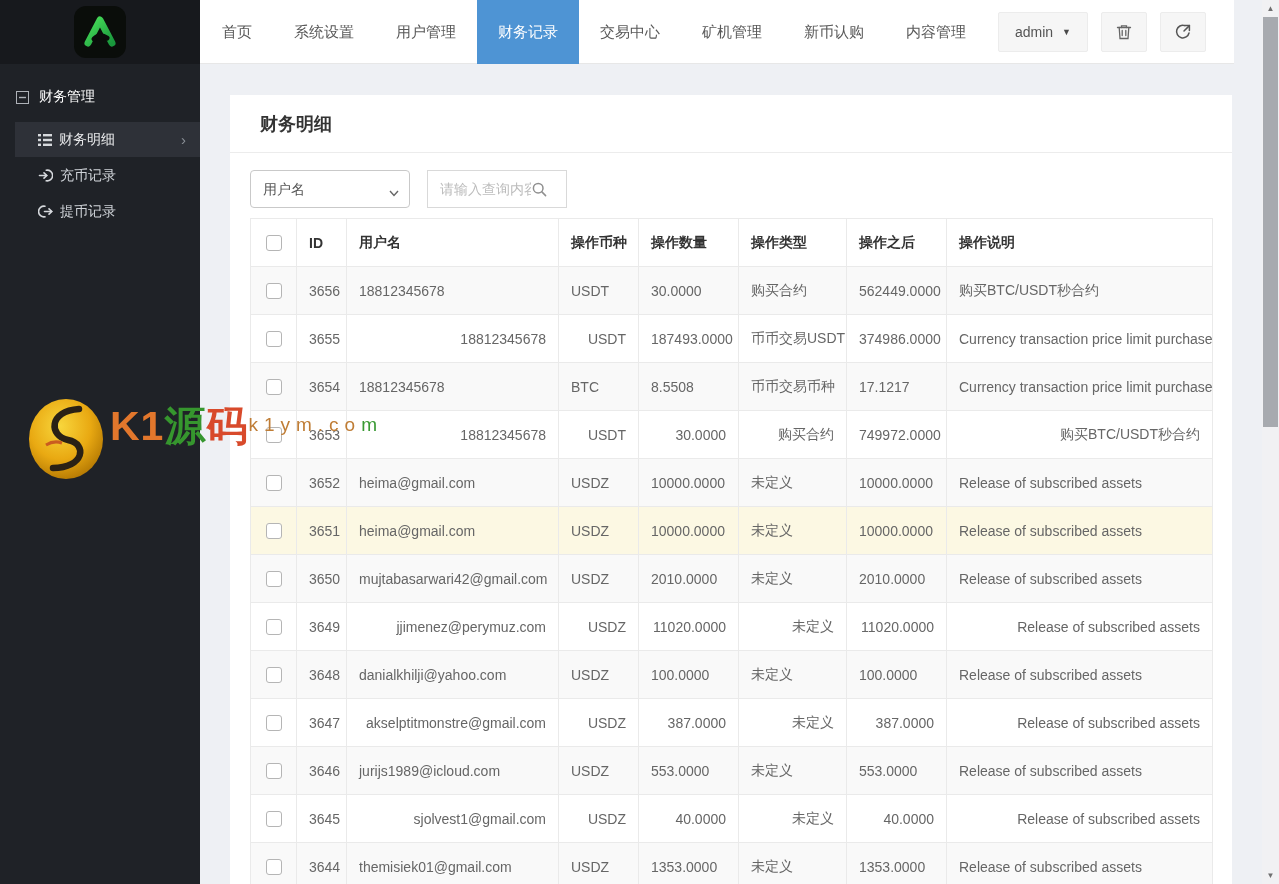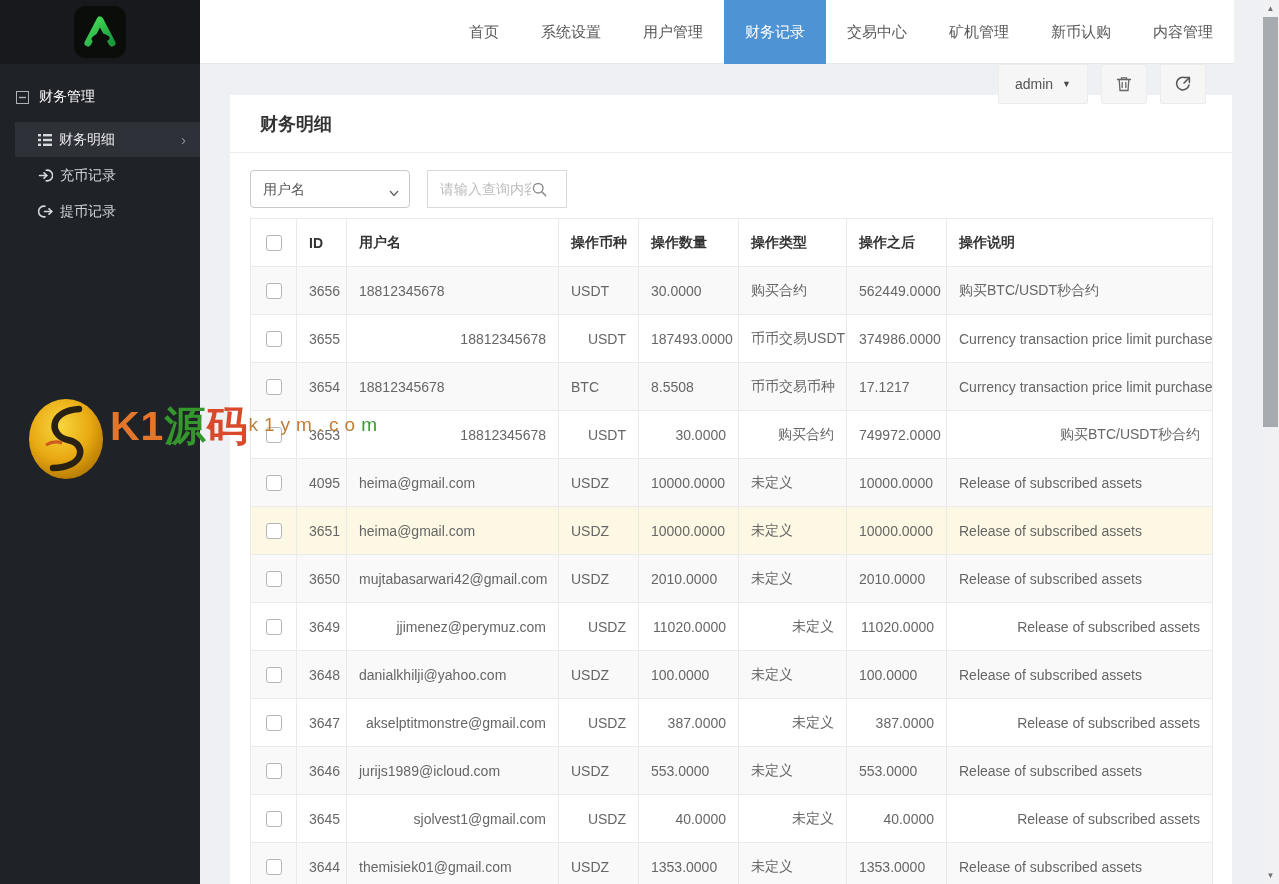--- a/index.html
+++ b/index.html
@@ -16,21 +16,21 @@
   .logo-area { height:64px; background:#17191d; display:flex; align-items:center; justify-content:center; }
   .logo-box { width:52px; height:52px; }
   .side-section { display:flex; align-items:center; gap:10px; padding:24px 0 16px 16px; color:#ffffff; font-weight:normal; font-size:14px; }
   .side-menu { list-style:none; }
   .side-item { position:relative; height:35px; display:flex; align-items:center; padding-left:38px; color:#cfd3d8; font-size:14px; cursor:pointer; margin-bottom:1px; }
   .side-item .mi { margin-right:7px; display:inline-flex; }
   .side-item.active { background:#2e3138; margin-left:15px; padding-left:23px; color:#e9eaec; }
   .side-chevron { position:absolute; right:14px; color:#8b9097; font-size:15px; line-height:1; }
 
   
-  .topbar { position:absolute; left:200px; top:0; width:1034px; height:64px; background:#fff; border-bottom:1px solid #e7e7e7; z-index:4; display:flex; align-items:flex-end;flex-direction:column; }
+  .topbar { position:absolute; left:200px; top:0; width:1034px; height:64px; background:#fff; border-bottom:1px solid #e7e7e7; z-index:4; display:flex; align-items:center; }
   .top-nav { list-style:none; display:flex; height:64px; margin-left:1px; }
   .top-nav li { height:64px; line-height:64px; padding:0 21px; font-size:15px; color:#595959; cursor:pointer; white-space:nowrap; }
   .top-nav li.active { background:var(--accent); color:#fff; }
   .top-right { margin-left:auto; display:flex; align-items:center; gap:13px; padding-right:28px; }
   .btn-light { height:40px; background:#f6f6f6; border:1px solid #ececec; border-radius:2px; display:flex; align-items:center; justify-content:center; cursor:pointer; color:#555; }
   .user-btn { width:90px; font-size:14px; gap:9px; }
   .user-btn .caret { font-size:9px; color:#4a4a4a; }
   .icon-btn { width:46px; }
 
   
@@ -278,21 +278,21 @@
     <td>3653</td>
     <td>18812345678</td>
     <td>USDT</td>
     <td>30.0000</td>
     <td>购买合约</td>
     <td>749972.0000</td>
     <td>购买BTC/USDT秒合约</td>
   </tr>
           <tr class="stripe">
     <td class="cb-cell"><input type="checkbox" class="cbx" style=""></td>
-    <td>4095</td>
+    <td>3652</td>
     <td>heima@gmail.com</td>
     <td>USDZ</td>
     <td>10000.0000</td>
     <td>未定义</td>
     <td>10000.0000</td>
     <td>Release of subscribed assets</td>
   </tr>
           <tr class="highlight">
     <td class="cb-cell"><input type="checkbox" class="cbx" style=""></td>
     <td>3651</td>

